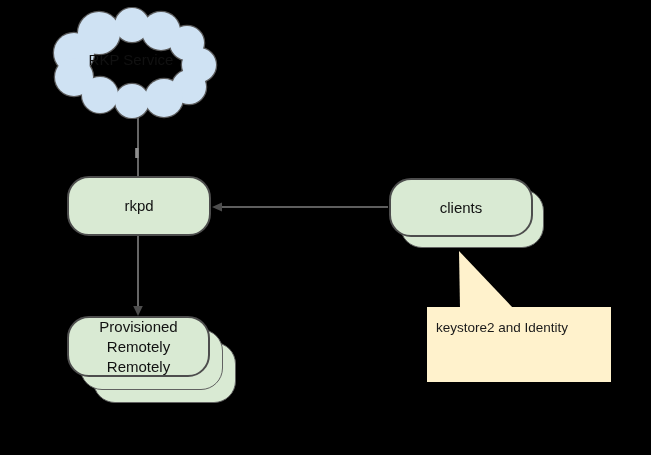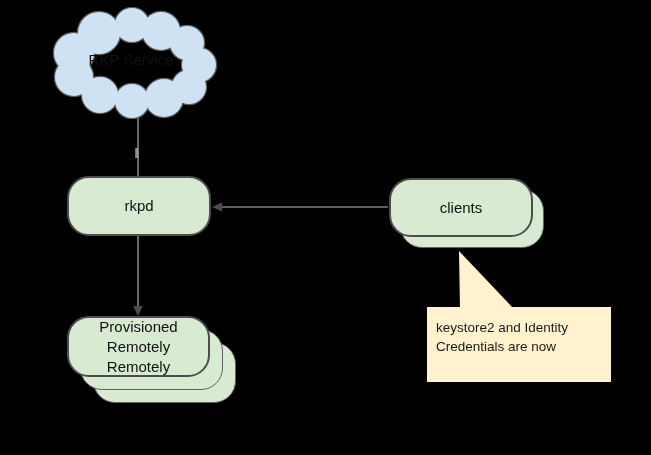--- a/index.html
+++ b/index.html
@@ -137,16 +137,15 @@
   <div class="node back" id="rpc-back"></div>
   <div class="node back" id="rpc-mid"></div>
   <div class="node" id="rpc-front">
     <span>Provisioned</span>
     <span>Remotely</span>
     <span>Remotely</span>
   </div>
 
   <div class="callout-box">
     <div>keystore2 and Identity</div>
-    <div>Credentials are now</div>
   </div>
 
 </div>
 
 </body></html>

